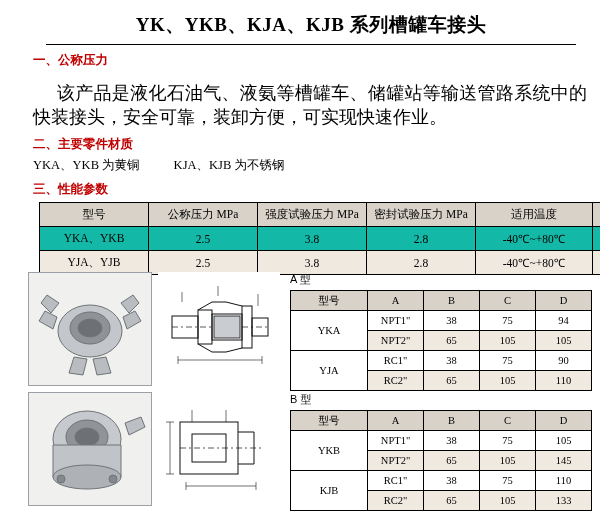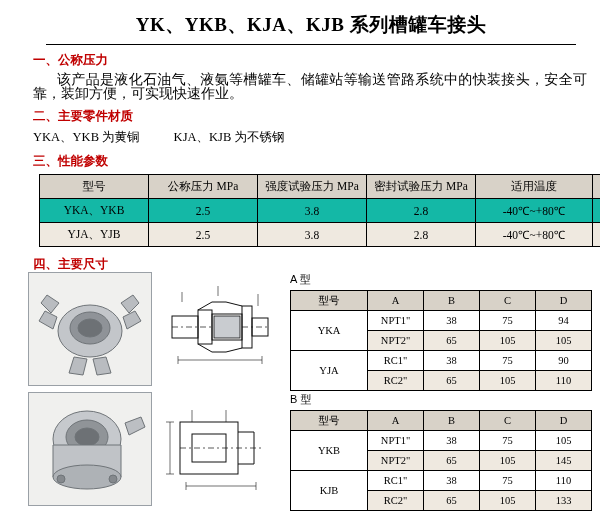--- a/index.html
+++ b/index.html
@@ -26,23 +26,23 @@
   }
 
   .sec-head{
     color:#c00000;
     font-weight:bold;
     font-size:12.5px;
     margin:7px 0 2px 22px;
     font-family:"Liberation Sans", sans-serif;
   }
   .body-text{
-    font-size:14px;
-    line-height:14px;
-    margin:4px 24px 0 22px;
+    font-size:18px;
+    line-height:24px;
+    margin:12px 24px 0 22px;
     text-align:justify;
   }
   .indent{text-indent:24px;}
   .mat-line{
     font-size:12.5px;
     margin:4px 0 0 22px;
     line-height:17px;
   }
   .mat-gap{display:inline-block;width:34px;}
 

